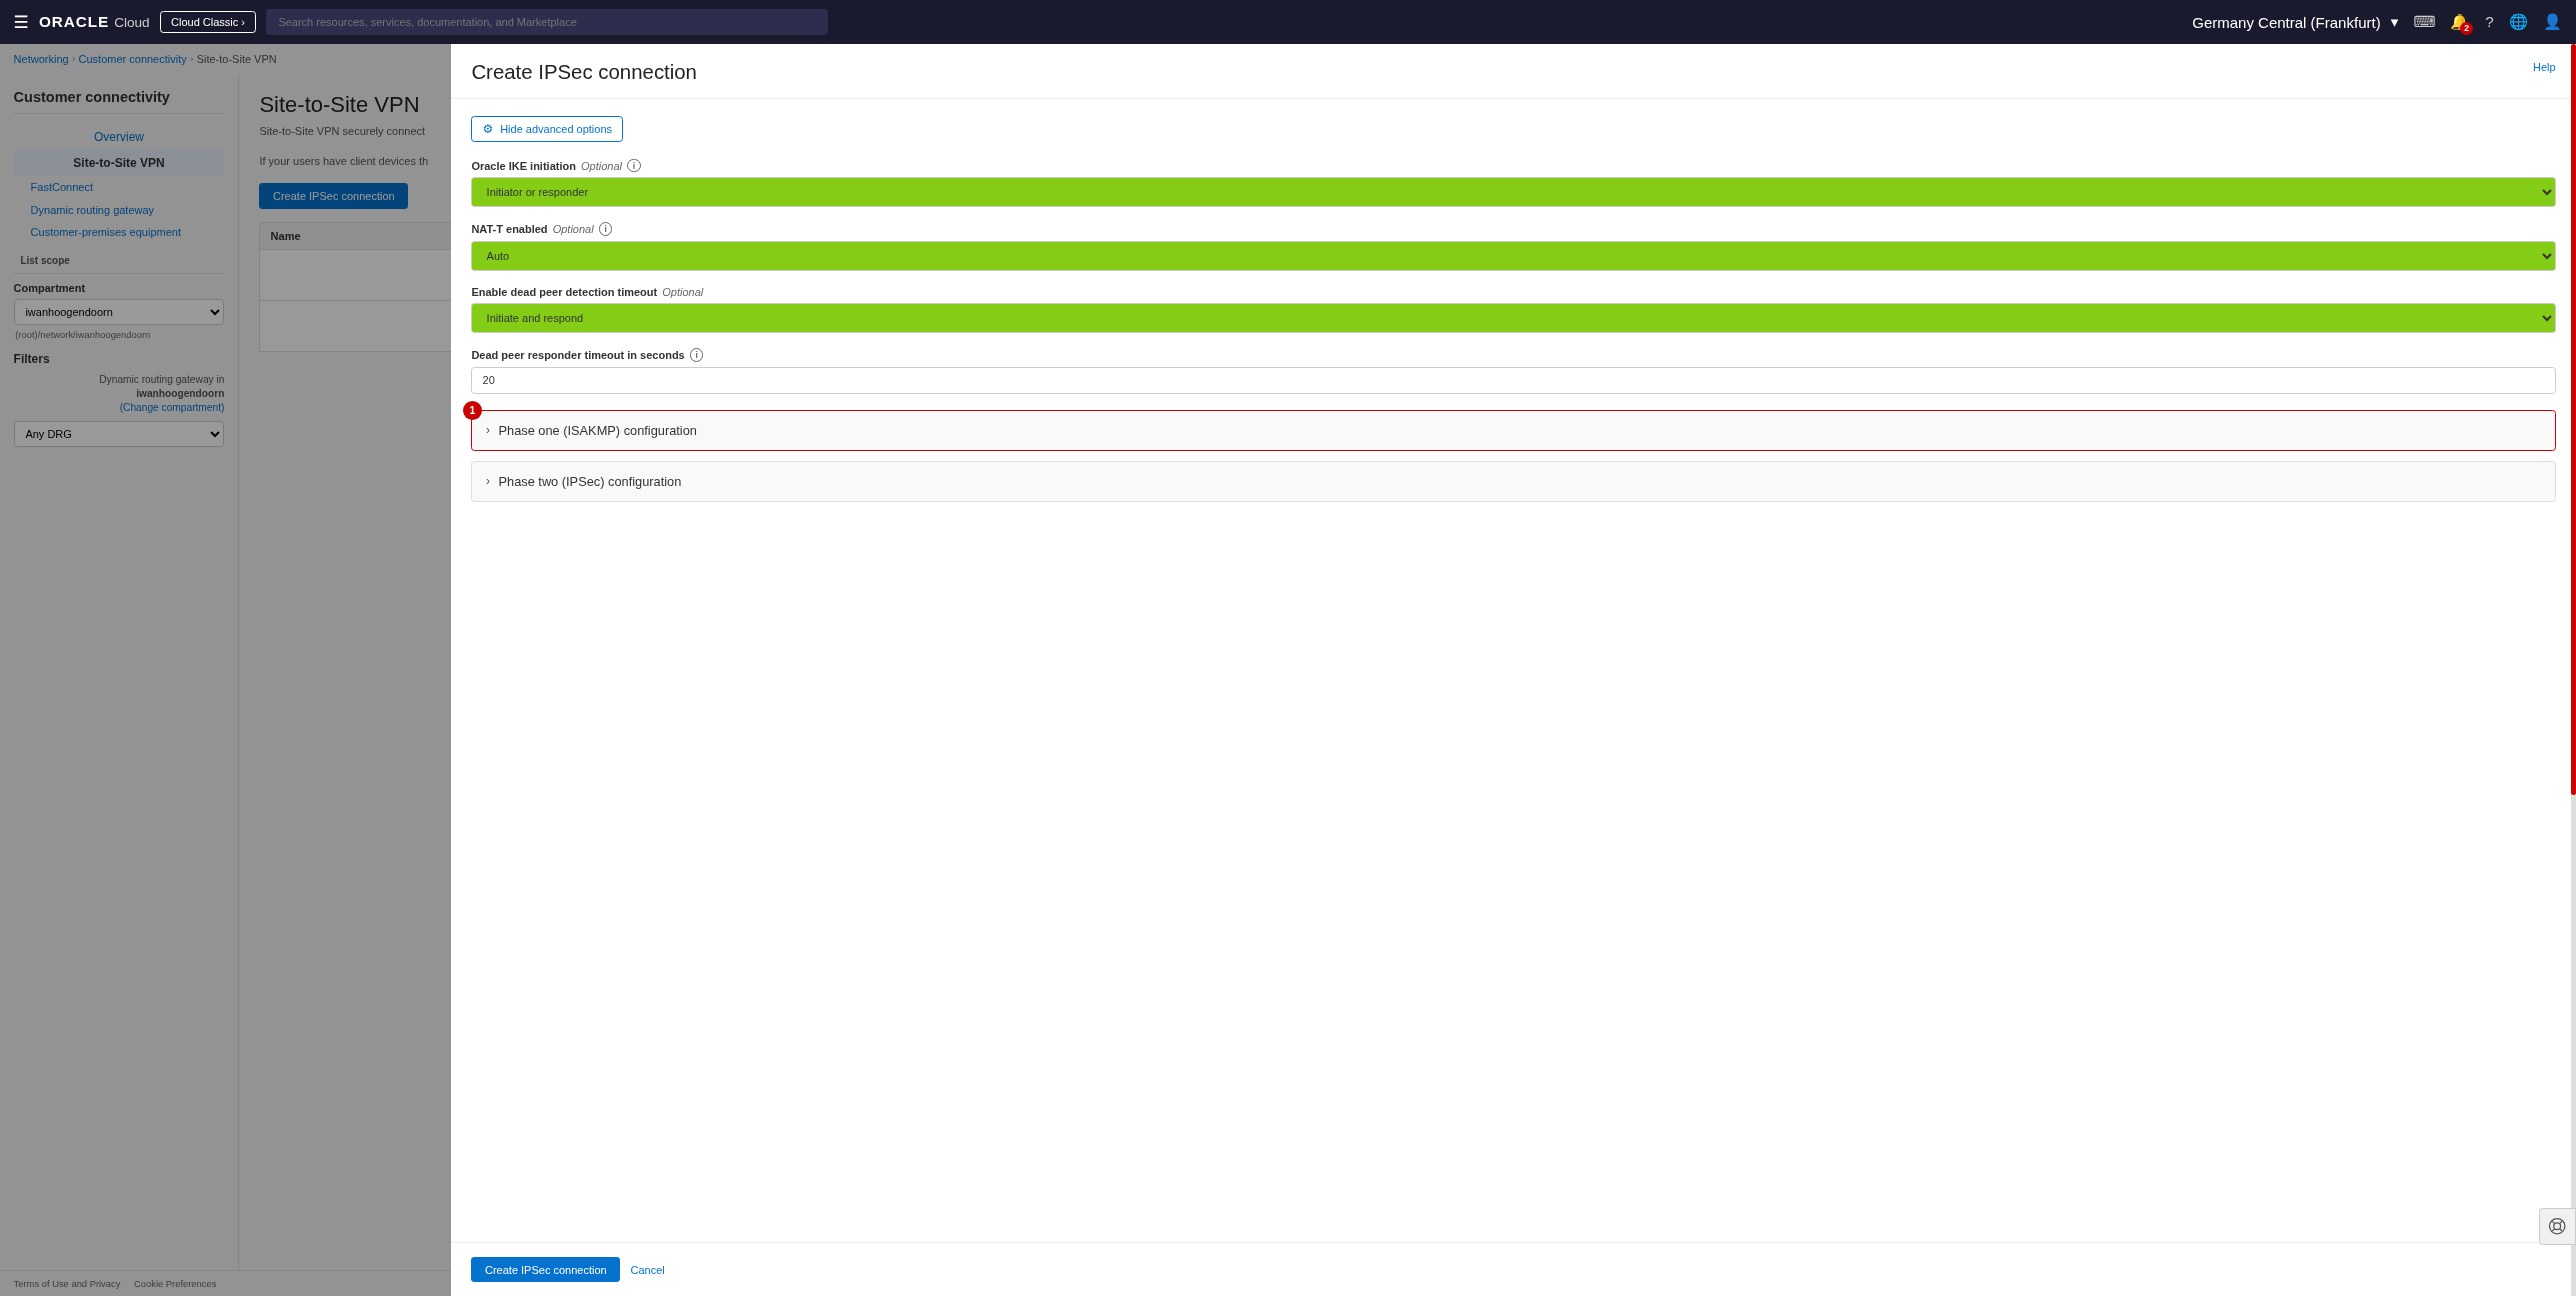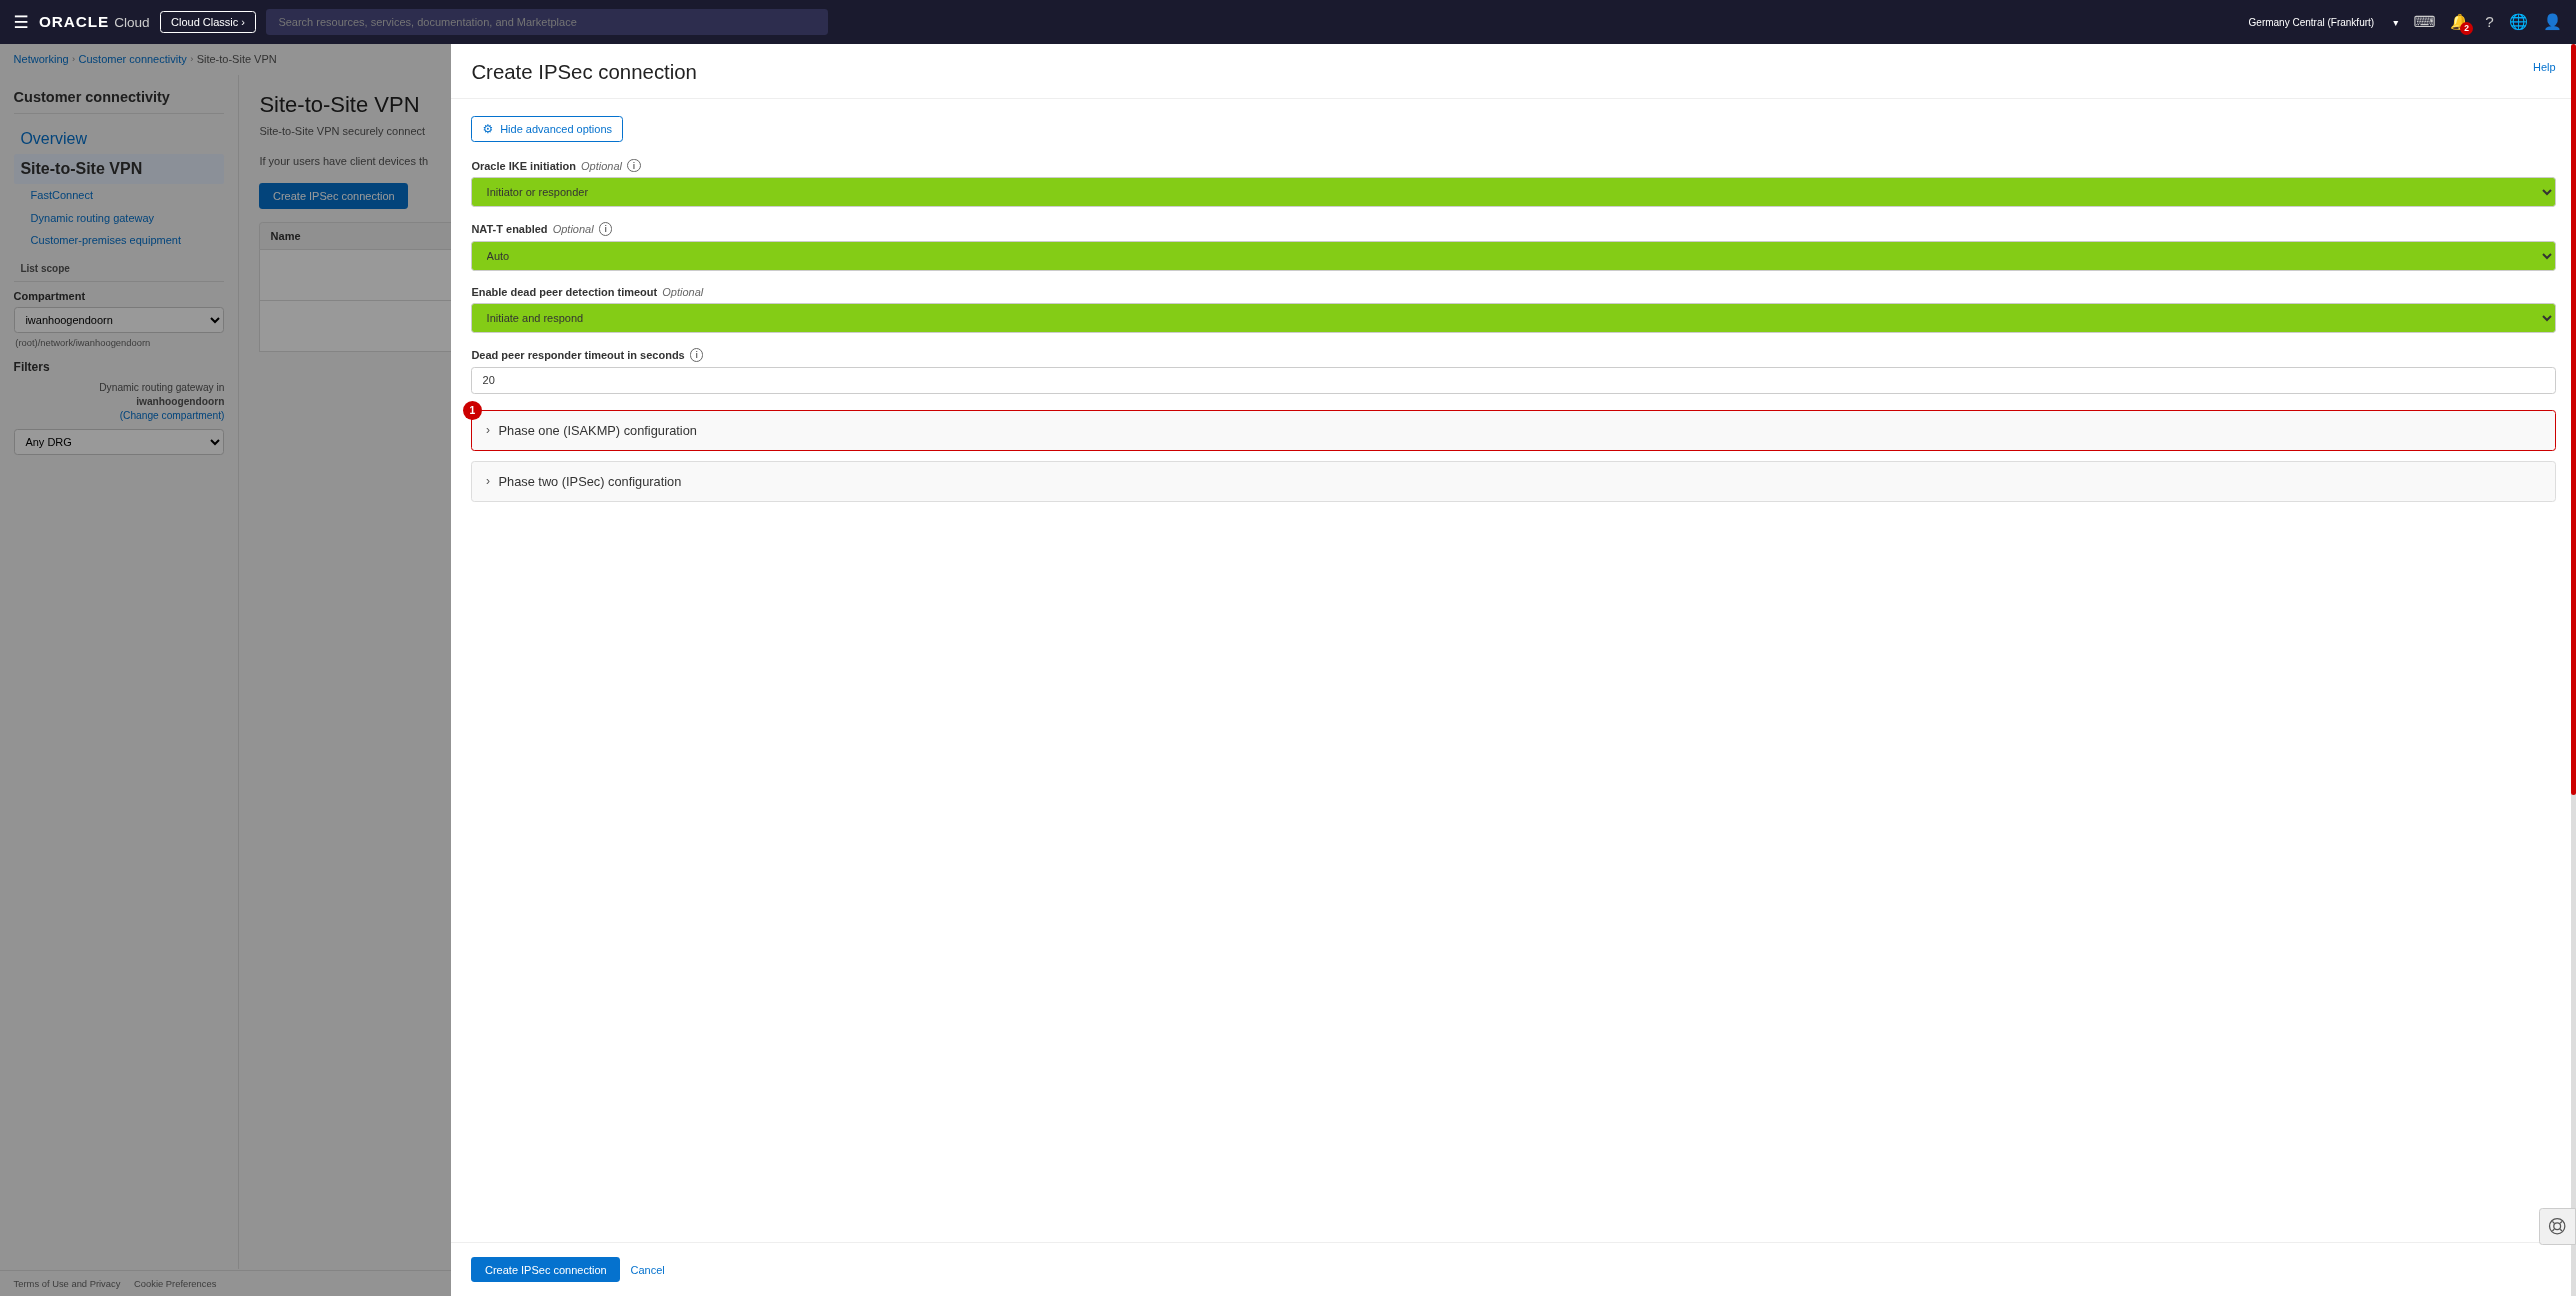--- a/index.html
+++ b/index.html
@@ -44,23 +44,23 @@
     .nav-right {
       margin-left: auto;
       display: flex;
       align-items: center;
       gap: 15.3px;
       color: white;
     }
     .region-selector {
       display: flex;
       align-items: center;
-      gap: 19px;
-      cursor: pointer;
-      font-size: 10px;
+      gap: 10px;
+      cursor: pointer;
+      font-size: 15px;
       color: white;
     }
     .nav-icon { font-size: 15.3px; cursor: pointer; color: #ccc; }
 
     
     .main-layout {
       display: flex;
       margin-top: 44px;
       height: calc(100vh - 44px);
     }
@@ -105,23 +105,24 @@
       color: #333;
       margin-bottom: 10.2px;
       padding-bottom: 8.5px;
       border-bottom: 0.9px solid #ddd;
     }
     .left-nav-item {
       display: block;
       padding: 6px 6.8px;
       color: #0572ce;
       text-decoration: none;
-      font-size: 16px;
+      font-size: 12px;
       border-radius: 2.6px;
       cursor: pointer;
+      text-align: center;
     }
     .left-nav-item.active {
       font-weight: 600;
       color: #333;
       background: #e8f0fe;
     }
     .left-nav-sub-item {
       display: block;
       padding: 5.1px 6.8px 5.1px 17px;
       color: #0572ce;

